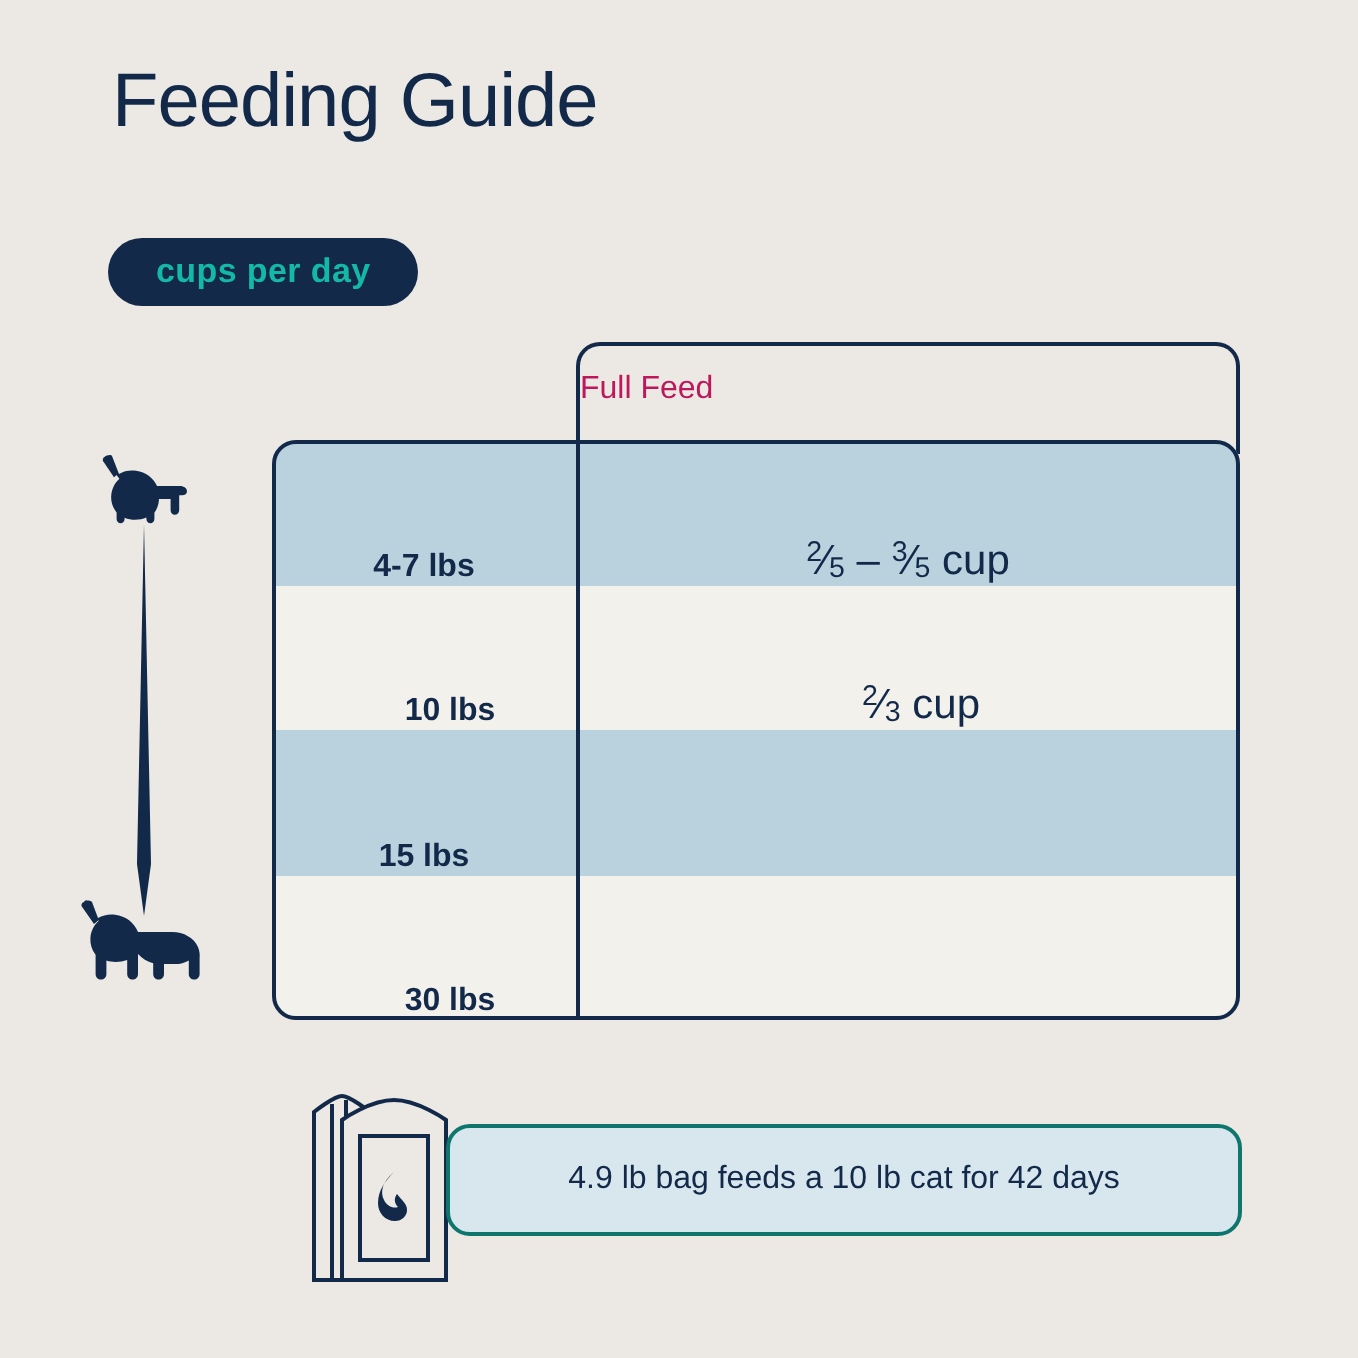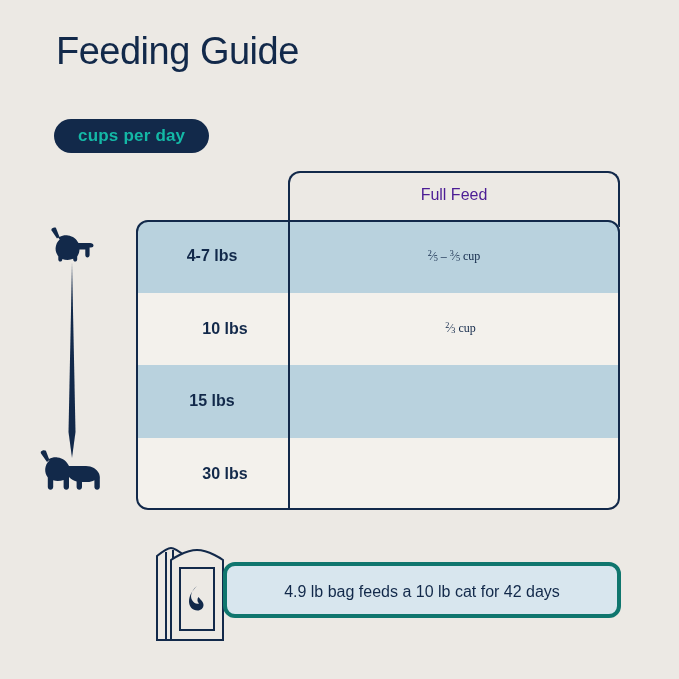--- a/index.html
+++ b/index.html
@@ -59,60 +59,59 @@
     border-radius: 12px 12px 0 0;
     border-bottom: none;
     background: transparent;
     box-sizing: border-box;
   }
   .header-label {
     position: absolute;
     left: 0;
     right: 0;
     top: 13px;
-    text-align: center;
+    text-align: left;
     font-size: 16px;
-    color: #4c1d95;
+    color: #be185d;
   }
 
   
   .table-wrap {
     position: absolute;
     left: 136px;
     top: 220px;
     width: 484px;
     height: 290px;
   }
   .table-clip {
     position: absolute;
     inset: 0;
     border-radius: 12px;
     overflow: hidden;
   }
   .row {
     display: flex;
     height: 72.5px;
-    align-items: center;
+    align-items: flex-end;
   }
   .row.shaded { background: #b9d2de; }
   .row.plain  { background: #f3f1ec; padding-left: 13px; }
 
   .cell-weight {
     width: 152px;
     text-align: center;
     font-size: 16px;
     font-weight: bold;
     color: #12294a;
   }
   .cell-amount {
     flex: 1;
     text-align: center;
-    font-size: 12px;
-    color: #12294a;
-    font-family: Liberation Serif, serif;
+    font-size: 21px;
+    color: #12294a;
   }
   .table-border {
     position: absolute;
     inset: 0;
     border: 2px solid #12294a;
     border-radius: 12px;
     box-sizing: border-box;
     pointer-events: none;
   }
   .table-divider {
@@ -168,21 +167,21 @@
     top: 542px;
     width: 90px;
     height: 104px;
   }
   .banner {
     position: absolute;
     left: 223px;
     top: 562px;
     width: 398px;
     height: 56px;
-    border: 4px solid #0f766e;
+    border: 2px solid #0f766e;
     border-radius: 12px;
     background: #d8e6ee;
     box-sizing: border-box;
   }
   .banner-text {
     position: absolute;
     left: 0;
     right: 0;
     top: 17px;
     text-align: center;

